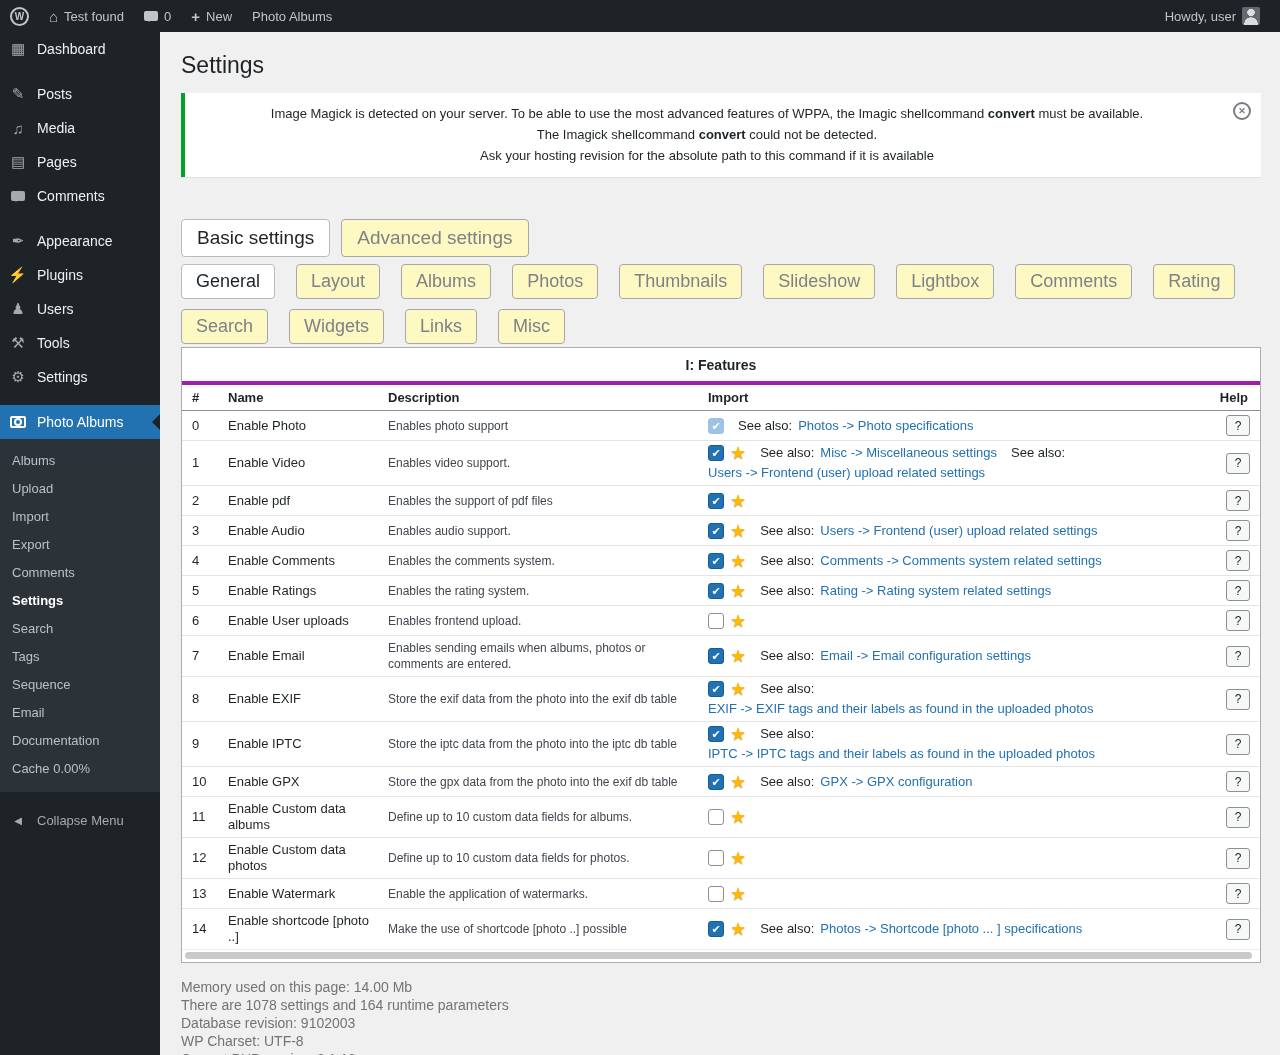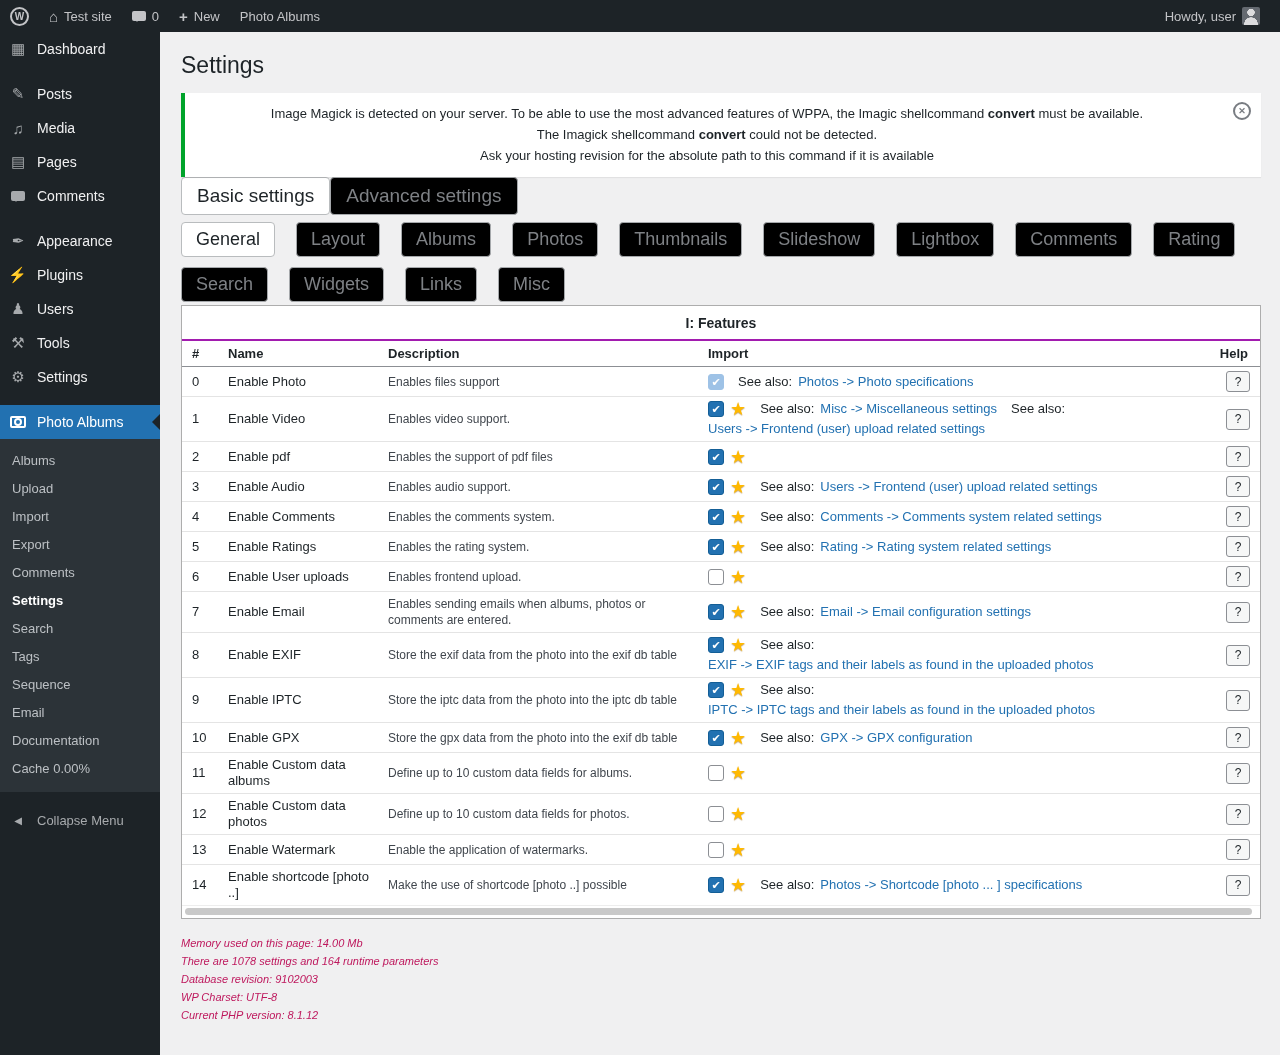--- a/index.html
+++ b/index.html
@@ -59,32 +59,32 @@
   .page-title { font-size:23px; font-weight:400; color:#1d2327; padding:8px 0 4px; line-height:30px; }
 
   .notice { background:#fff; border-left:4px solid #00a32a; box-shadow:0 1px 1px rgba(0,0,0,.06);
     padding:9px 44px 10px 12px; position:relative; margin-top:9px;text-align:center; }
   .notice-line { font-size:13px; line-height:19px; margin:2px 0; }
   .dismiss { position:absolute; top:9px; right:10px; width:18px; height:18px;
     border:2px solid #787c82; border-radius:50%; color:#787c82;
     display:flex; align-items:center; justify-content:center; cursor:pointer; }
   .dismiss span { font-size:9px; font-weight:bold; line-height:1; }
 
-  .primary-tabs { display:flex; }
+  .primary-tabs { display:flex; gap:11px; margin-top:42px; }
   .section-tabs { display:flex; flex-wrap:wrap; gap:21px; row-gap:5px; margin-top:7px; }
   .tab { font-family:inherit; cursor:pointer; border-radius:4px;
-    background:#000000; border:1px solid #a5a8ab; color:#7e8185; }
+    background:#fef9c3; border:1px solid #a5a8ab; color:#7e8185; }
   .tab.active { background:#fff; border-color:#b9bcbe; color:#1d2327; }
   .ptab { font-size:19px; padding:7px 15px; }
   .stab { font-size:18px; padding:6px 14px; }
   .flex-break { flex-basis:100%; height:0; }
 
   .features-table { background:#fff; border:1px solid #adadad; margin-top:3px; }
   .table-title { font-size:14px; font-weight:bold; text-align:center; padding:9px 0 8px;
-    border-bottom:2px solid #a21caf; }
+    border-bottom:4px solid #a21caf; }
   .thead, .trow { display:grid; grid-template-columns:36px 160px 320px 1fr 42px;
     padding:0 10px; align-items:center; }
   .thead { border-bottom:1px solid #8c8f94; }
   .hcell { font-weight:bold; font-size:13px; padding:5px 6px 5px 0; }
   .hcell:last-child { text-align:right; padding-right:2px; }
   .trow { border-bottom:1px solid #e4e4e4; }
   .trow:last-child { border-bottom:none; }
   .cell { padding:4px 6px 4px 0; font-size:13px; color:#1d2327; line-height:16px; }
   .c-desc { font-size:12px; color:#40464d; }
   .c-setting { display:flex; align-items:center; flex-wrap:wrap; gap:4px 6px; }
@@ -98,35 +98,35 @@
   .star { color:#ffb900; font-size:18px; line-height:16px; text-shadow:0 1px 1px rgba(150,95,0,.55); }
   .see-label { margin-left:8px; color:#1d2327; }
   .see-link { color:#2271b1; text-decoration:none; cursor:pointer; }
   .help-btn { width:24px; height:21px; border:1px solid #8c8f94; border-radius:3px;
     background:#f6f7f7; color:#1d2327; font-size:12px; cursor:pointer; font-family:inherit; }
 
   .hscroll { padding:2px 3px 3px; border-top:1px solid #ededed; cursor:pointer; }
   .hscroll-thumb { height:7px; width:99.5%; background:#c9c9c9; border-radius:4px; }
 
   .info-lines { margin-top:15px; }
-  .info-line { font-size:11px; line-height:18px; color:#be185d;font-style:italic; }
+  .info-line { font-size:14px; line-height:18px; color:#737373; }
 </style>
 </head>
 <body>
 
 <div class="adminbar">
   <div class="ab-left">
     <div class="ab-item">
       <span class="wp-logo">
           <span>W</span>
         </span>
     </div>
     <div class="ab-item">
       <span class="home-ic">⌂</span>
-      <span>Test site</span>
+      <span>Test found</span>
     </div>
     <div class="ab-item">
       <span class="bubble-icon"></span>
       <span>0</span>
     </div>
     <div class="ab-item">
       <span class="plus-ic">+</span>
       <span>New</span>
     </div>
     <div class="ab-item">
@@ -256,21 +256,21 @@
         <div class="hcell">#</div>
         <div class="hcell">Name</div>
         <div class="hcell">Description</div>
         <div class="hcell">Import</div>
         <div class="hcell">Help</div>
       </div>
     <div id="tbody">
         <div class="trow">
           <div class="cell c-num">0</div>
           <div class="cell c-name">Enable Photo</div>
-          <div class="cell c-desc">Enables files support</div>
+          <div class="cell c-desc">Enables photo support</div>
           <div class="cell c-setting">
             <span class="checkbox checked-light">✔</span>
             <span class="see-label">See also:</span>
             <a class="see-link">Photos -&gt; Photo specifications</a>
           </div>
           <div class="cell c-help"><button class="help-btn">?</button></div>
         </div>
         <div class="trow">
           <div class="cell c-num">1</div>
           <div class="cell c-name">Enable Video</div>

